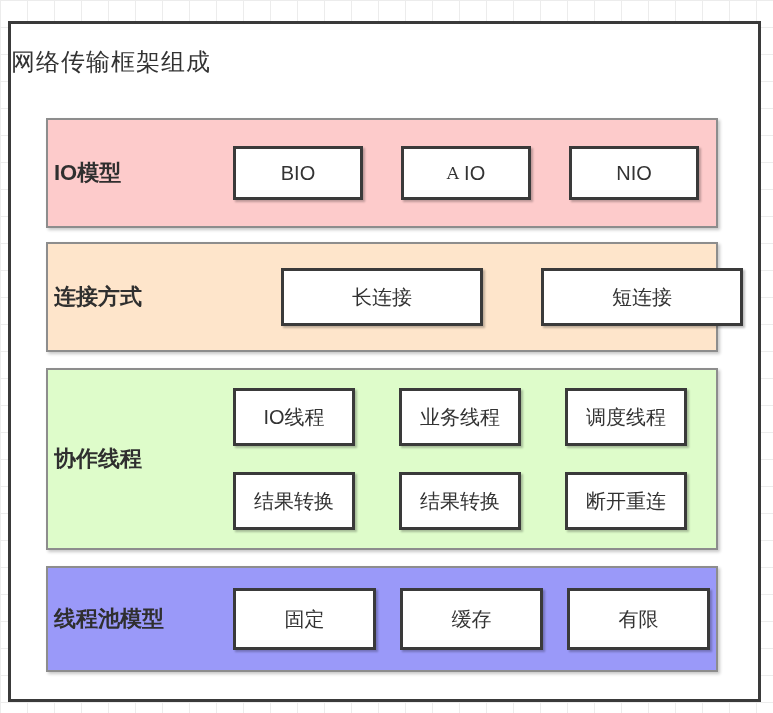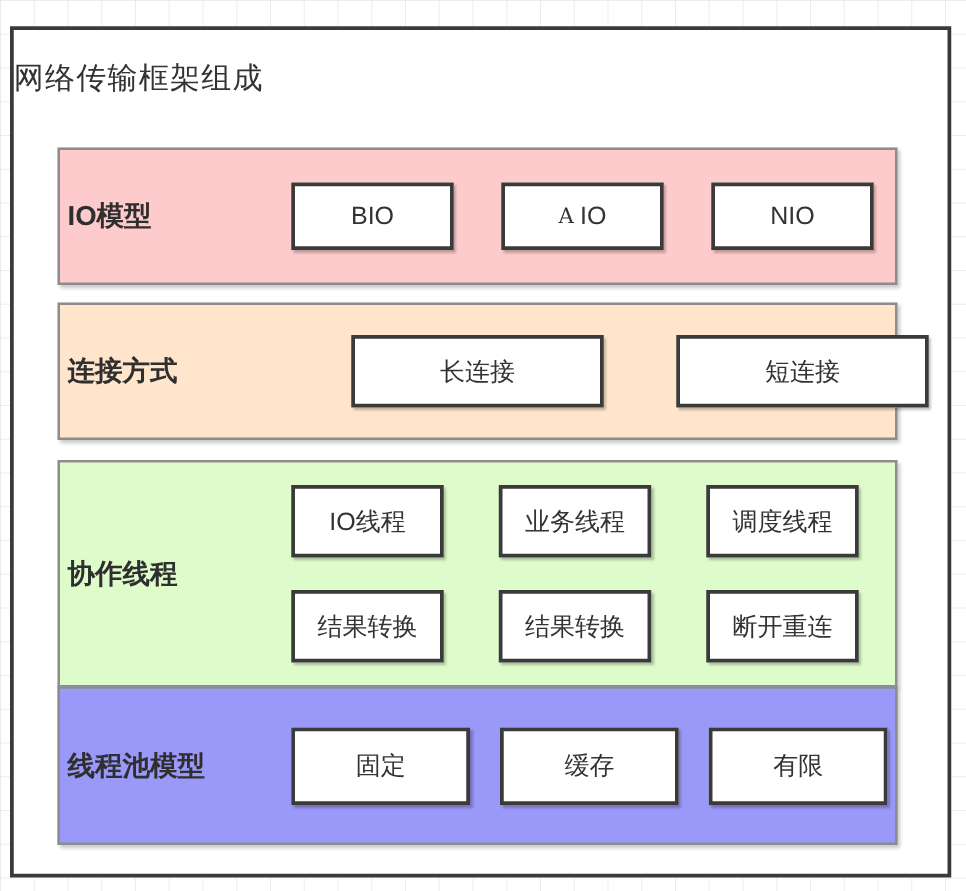--- a/index.html
+++ b/index.html
@@ -31,21 +31,21 @@
     position:absolute;
     left:35px; width:672px;
     border:2px solid #8d8d8d;
     box-shadow:2px 2px 3px rgba(0,0,0,0.22);
     display:flex;
     align-items:center;
   }
   .band-1{ top:94px;  height:110px; }
   .band-2{ top:218px; height:110px; }
   .band-3{ top:344px; height:182px; }
-  .band-4{ top:525px; height:127px; }
+  .band-4{ top:542px; height:106px; }
   .band-label{
     flex:0 0 185px;
     padding-left:6px;
     font-size:22px;
     font-weight:bold;
     color:#2f2f2f;
     white-space:nowrap;
   }
   .boxes{ display:flex; align-items:center; }
   .band-1 .boxes{ gap:38px; }

